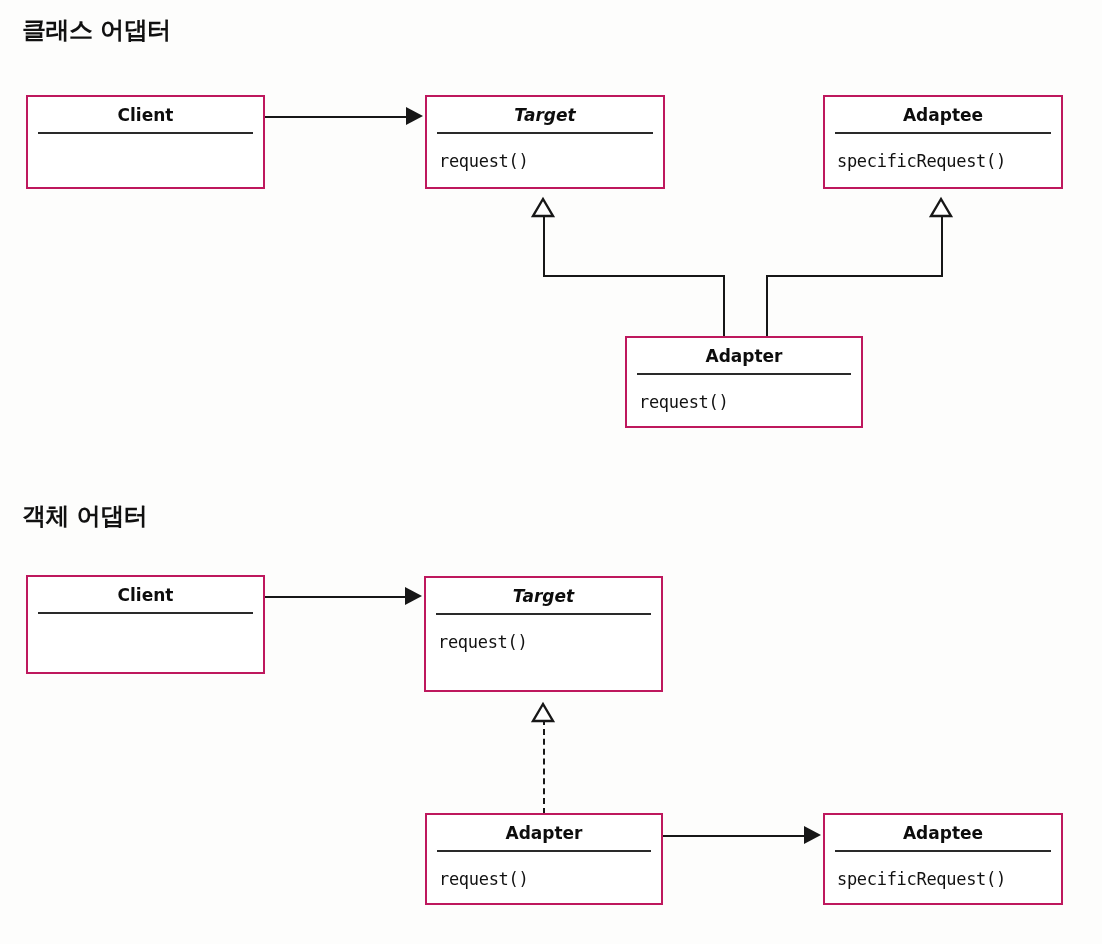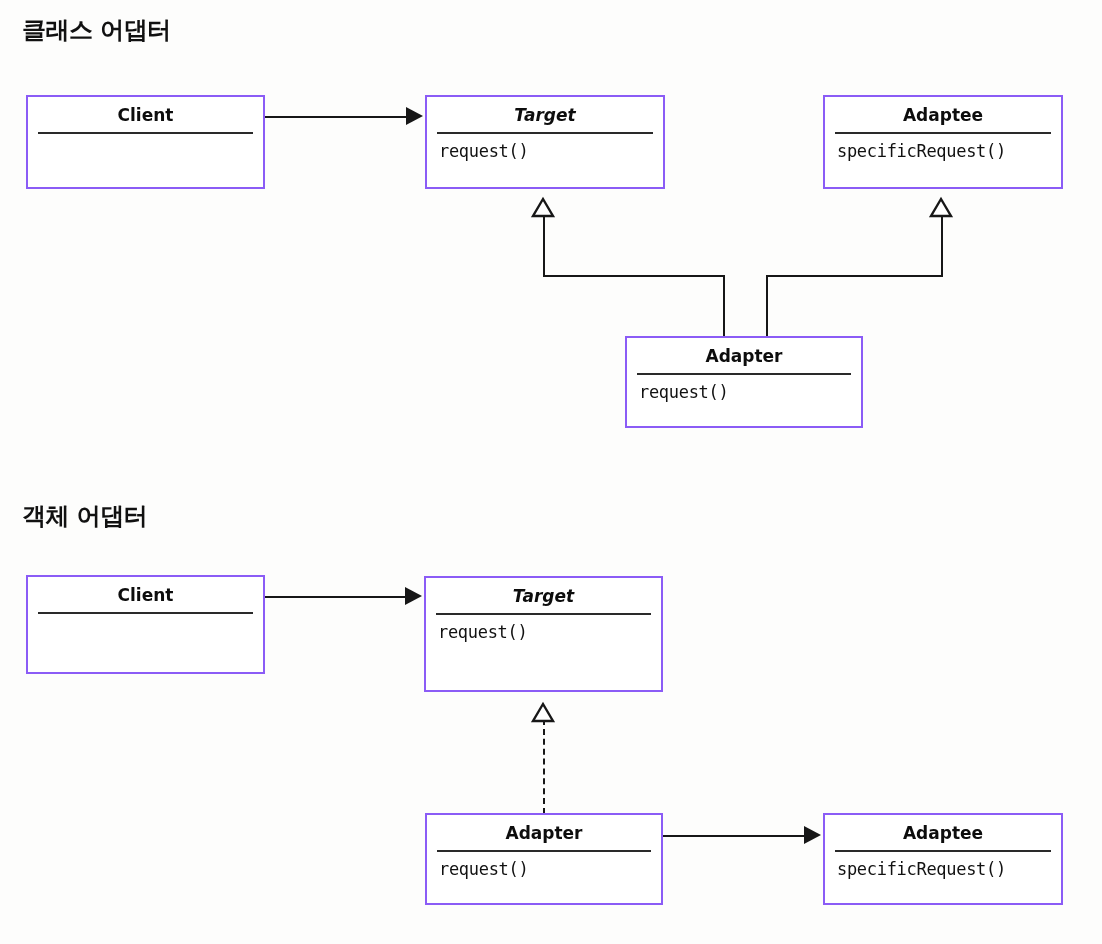--- a/index.html
+++ b/index.html
@@ -33,21 +33,21 @@
     letter-spacing: -0.5px;
     white-space: nowrap;
     font-family: "DejaVu Sans", "Liberation Sans", sans-serif;
   }
 
   
   .uml-box {
     position: absolute;
     box-sizing: border-box;
     background: #ffffff;
-    border: 2px solid #8b5cf6;
+    border: 2px solid #be185d;
     display: flex;
     flex-direction: column;
     z-index: 5;
   }
   .uml-head {
     text-align: center;
     padding-top: 9px;
     padding-bottom: 4px;
     line-height: 1.15;
   }
@@ -69,21 +69,21 @@
     color: #0d0d0d;
     font-family: "DejaVu Sans", "Liberation Sans", sans-serif;
     padding-bottom: 1px;
   }
   .divider {
     height: 0;
     border-top: 2px solid #2a2a2a;
     margin: 2px 10px 0 10px;
   }
   .uml-ops {
-    padding: 7px 0 0 12px;
+    padding: 17px 0 0 12px;
     font-size: 17px;
     color: #111111;
     font-family: "DejaVu Sans Mono", "Liberation Mono", monospace;
     letter-spacing: -0.3px;
     flex: 1;
   }
   .uml-ops.empty { padding: 0; }
 
   
   .hline {

